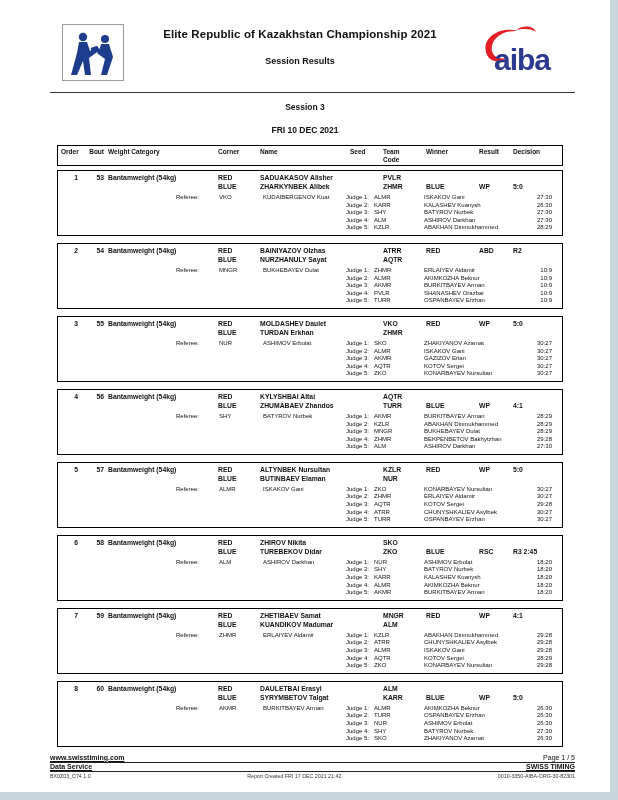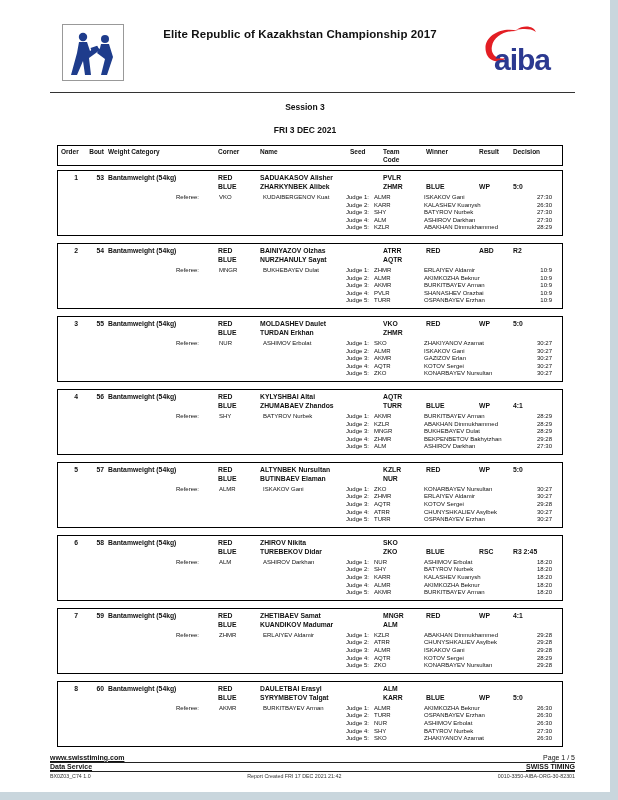--- a/index.html
+++ b/index.html
@@ -94,35 +94,36 @@
         <g fill="var(--picto-blue)">
           <circle cx="16" cy="8" r="4.2"></circle>
           <path d="M12 13 L20 13 L23 22 L30 17 L33 21 L22 29 L24 46 L18 46 L16 32 L10 46 L4 46 L10 24 Z"></path>
           <circle cx="38" cy="10" r="4"></circle>
           <path d="M34 15 L42 15 L46 28 L40 46 L34 46 L38 30 L30 24 L33 19 Z"></path>
           <rect x="24" y="18" width="7" height="4" transform="rotate(-18 27 20)"></rect>
         </g>
       </svg>
     </div>
     <div class="titles">
-      <div class="doc-title">Elite Republic of Kazakhstan Championship 2017</div>
+      <div class="doc-title">Elite Republic of Kazakhstan Championship 2021</div>
+      <div class="doc-subtitle">Session Results</div>
     </div>
     <div class="aiba">
       <svg width="96" height="60" viewBox="0 0 96 60">
         <path d="M14 30 C10 14 30 4 46 9 C34 8 22 14 20 24 C18 33 26 38 34 36 C28 42 16 40 14 30 Z" fill="var(--aiba-red)"></path>
         <path d="M44 8 C52 2 62 4 64 10 C58 6 50 7 44 8 Z" fill="var(--aiba-red)"></path>
         <text x="22" y="48" font-family="Liberation Sans, sans-serif" font-size="30" font-weight="bold" fill="var(--aiba-blue)" letter-spacing="-1">aiba</text>
       </svg>
     </div>
   </div>
 
   <div class="rule"></div>
 
   <div class="session-line">Session 3</div>
-  <div class="date-line">FRI 3 DEC 2021</div>
+  <div class="date-line">FRI 10 DEC 2021</div>
 
   <div class="tbl">
     <div class="hdr-box">
       <span class="h-order">Order</span>
       <span class="h-bout">Bout</span>
       <span class="h-weight">Weight Category</span>
       <span class="h-corner">Corner</span>
       <span class="h-name">Name</span>
       <span class="h-seed">Seed</span>
       <span class="h-team">

